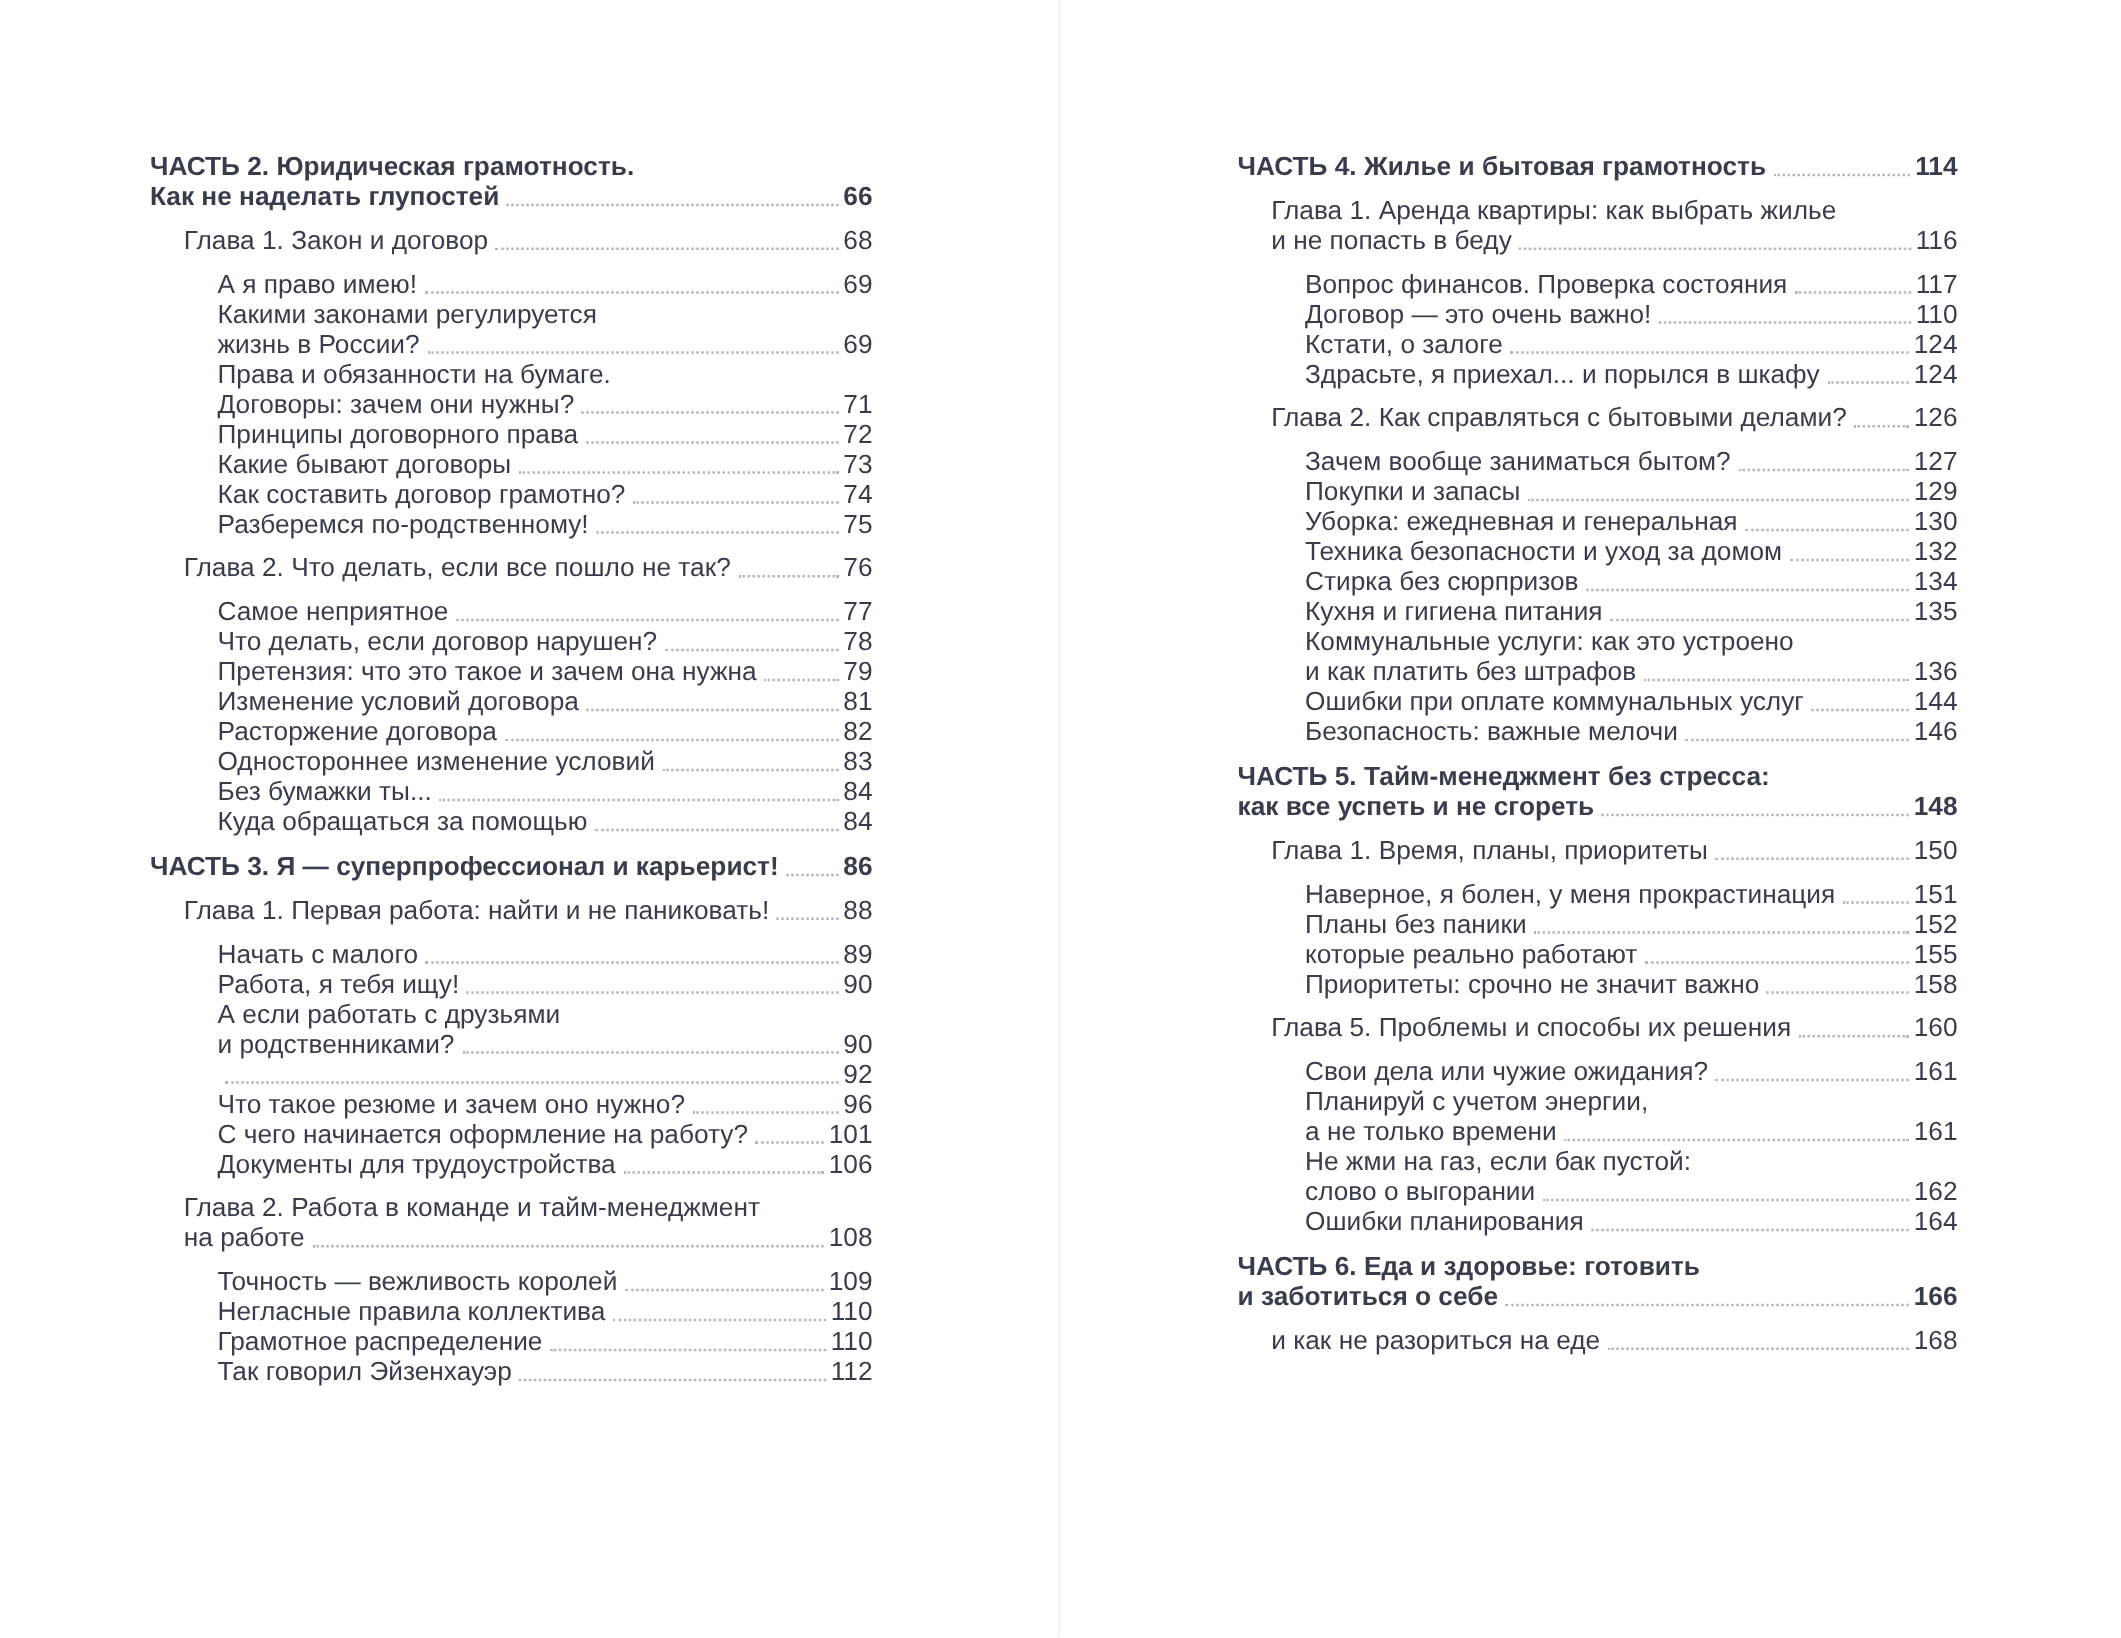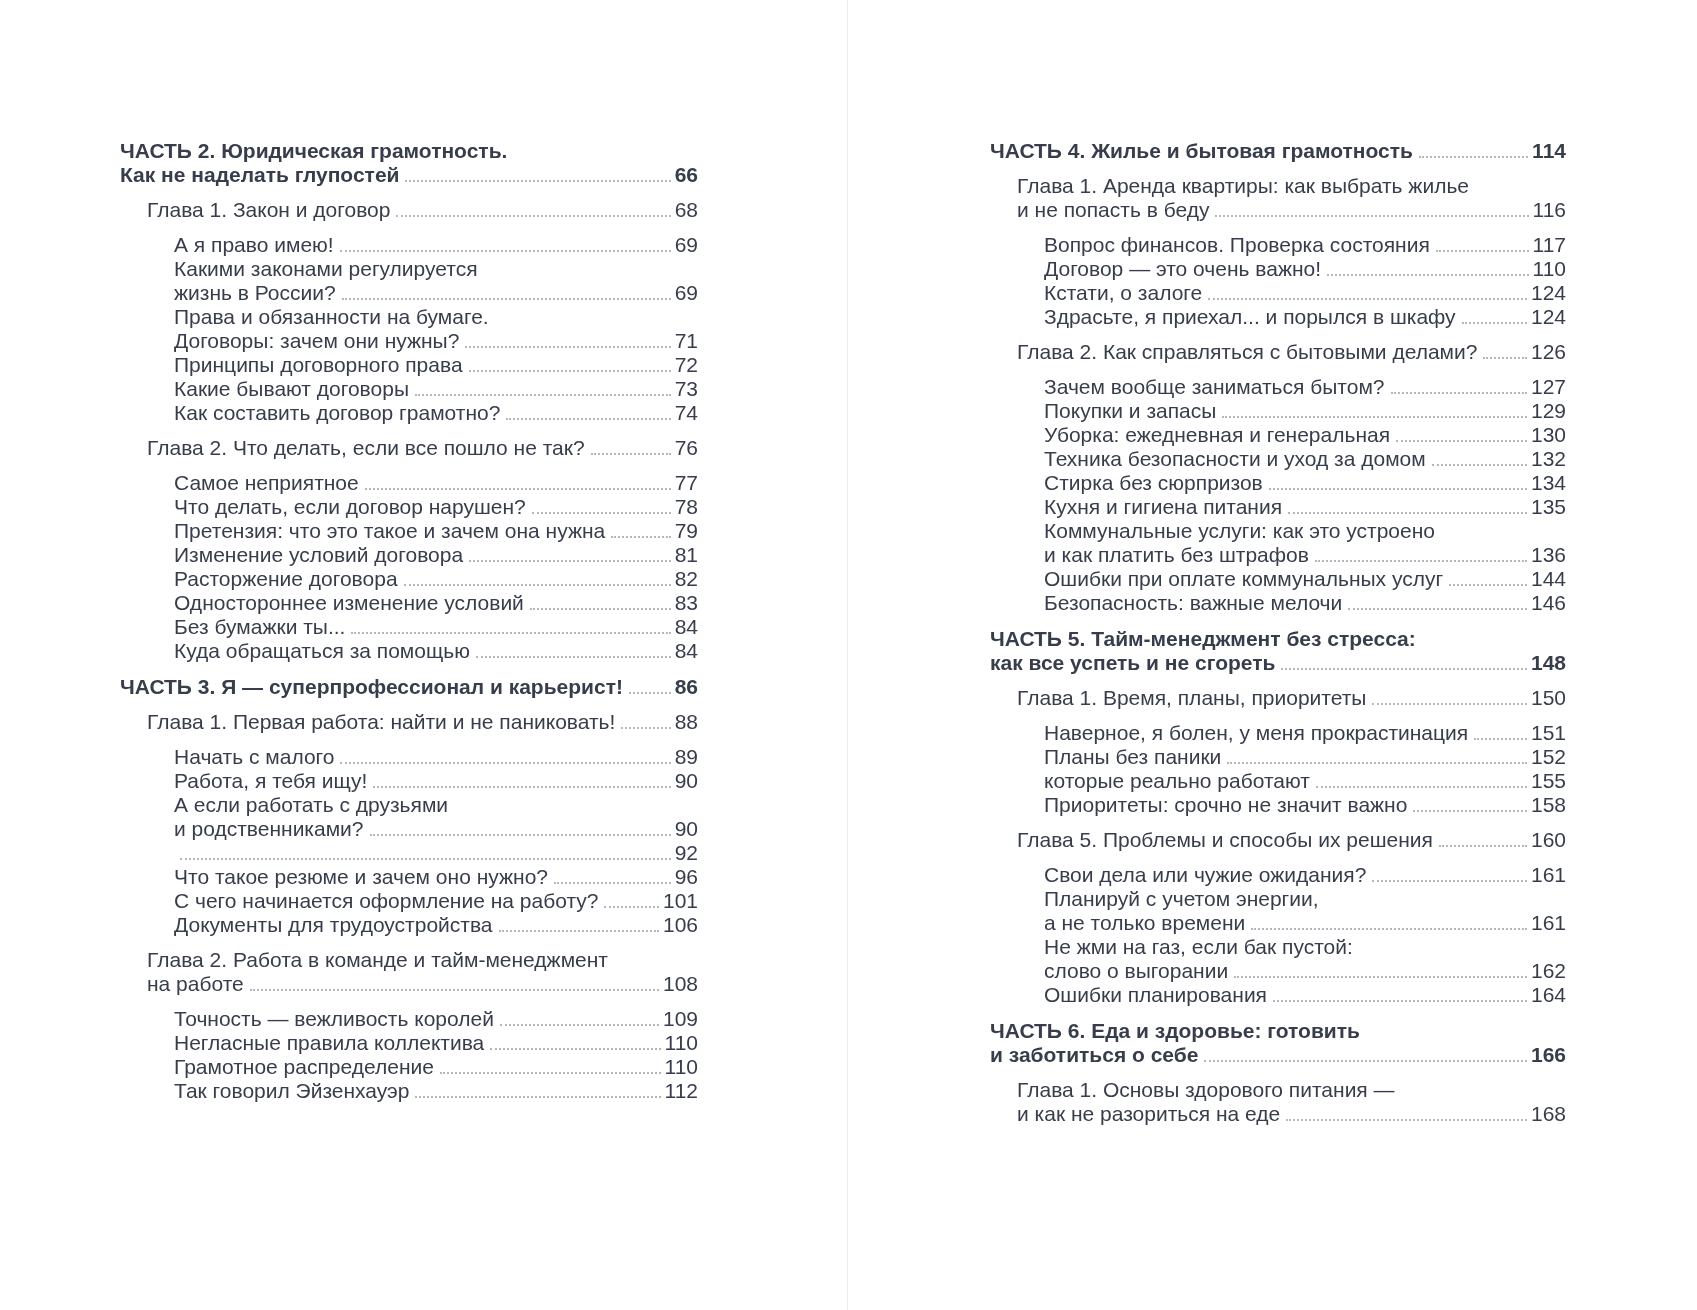--- a/index.html
+++ b/index.html
@@ -13,21 +13,21 @@
   }
   .gutter {
     position:absolute; left:847px; top:0; width:1px; height:100%;
     background:#ececec;
   }
   .col { position:absolute; top:122px; font-size:21px; }
   .col-left  { left:120px; width:578px; }
   .col-right { left:990px; width:576px; }
 
   .part  { margin-top:12px; }
-  .col > .part:first-child { margin-top:17px; }
+  .col > .part:first-child { margin-top:0; }
   .entry-part    { font-weight:bold; }
   .entry-chapter { margin-top:11px; padding-left:27px; }
   .items         { margin-top:11px; }
   .entry-item    { padding-left:54px; }
 
   .line { line-height:24px; }
   .plain { white-space:nowrap; }
   .tocline { display:flex; align-items:flex-end; }
   .label { white-space:nowrap; }
   .leader {
@@ -99,20 +99,27 @@
               <span class="num">73</span>
             </div>
           </div>
           <div class="entry entry-item">
             <div class="line tocline">
               <span class="label">Как составить договор грамотно?</span>
               <span class="leader"></span>
               <span class="num">74</span>
             </div>
           </div>
+          <div class="entry entry-item">
+            <div class="line tocline">
+              <span class="label">Разберемся по-родственному!</span>
+              <span class="leader"></span>
+              <span class="num">75</span>
+            </div>
+          </div>
         </div>
         <div class="entry entry-chapter">
           <div class="line tocline">
             <span class="label">Глава 2. Что делать, если все пошло не так?</span>
             <span class="leader"></span>
             <span class="num">76</span>
           </div>
         </div>
         <div class="items">
           <div class="entry entry-item">
@@ -489,21 +496,20 @@
       <div class="part">
         <div class="entry entry-part">
           <div class="line plain">ЧАСТЬ 6. Еда и здоровье: готовить</div>
           <div class="line tocline">
             <span class="label">и заботиться о себе</span>
             <span class="leader"></span>
             <span class="num">166</span>
           </div>
         </div>
         <div class="entry entry-chapter">
-          <div class="line plain">Глава 1. Основы здорового питания —</div>
           <div class="line tocline">
             <span class="label">и как не разориться на еде</span>
             <span class="leader"></span>
             <span class="num">168</span>
           </div>
         </div>
       </div>
     </div>
 </div>
 

